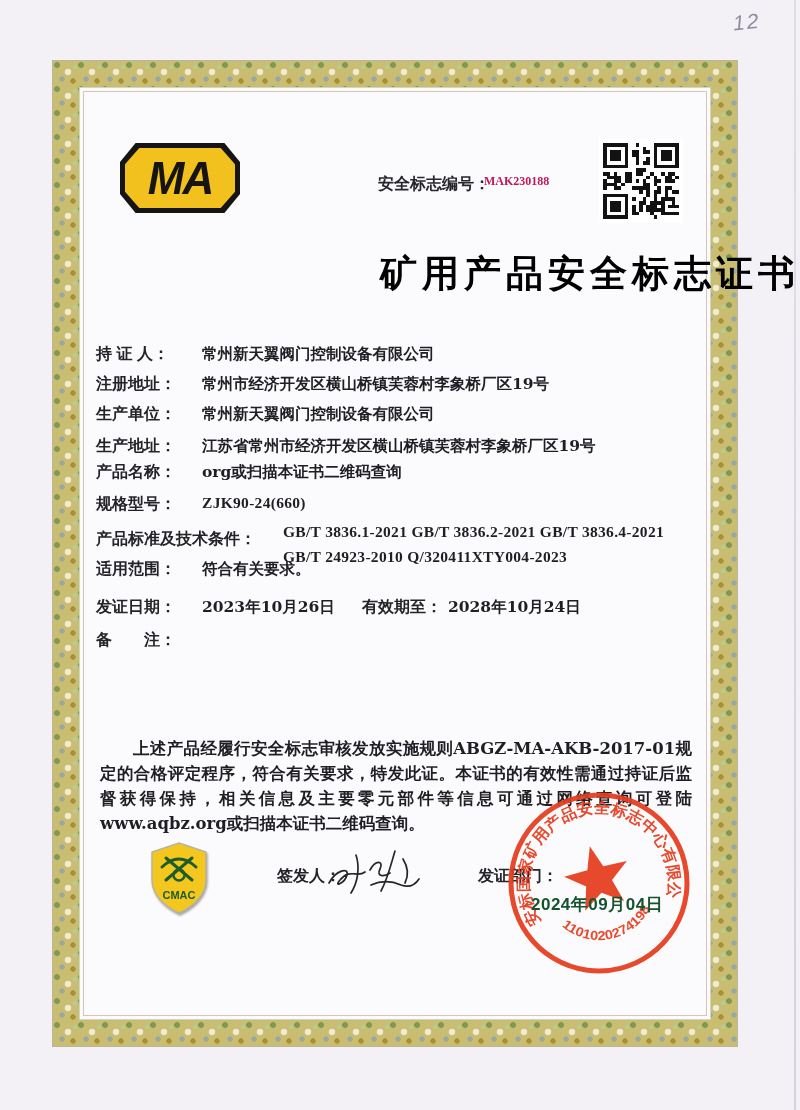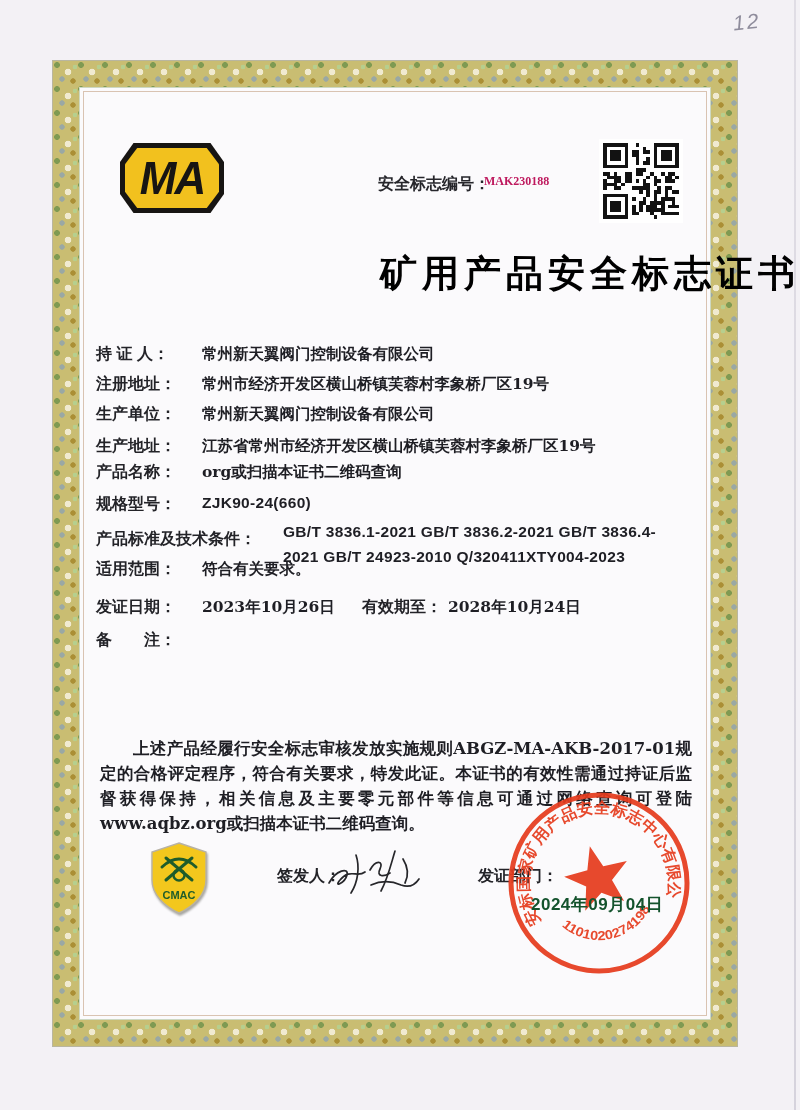--- a/index.html
+++ b/index.html
@@ -17,21 +17,21 @@
          radial-gradient(circle at 4px 4px,#7f9a52 2.6px,rgba(0,0,0,0) 3.2px),
          radial-gradient(circle at 15px 11px,#f0ead0 3px,rgba(0,0,0,0) 3.6px),
          radial-gradient(circle at 9px 18px,#9aa8a4 2.4px,rgba(0,0,0,0) 3px),
          radial-gradient(circle at 20px 20px,#ab8f35 2.4px,rgba(0,0,0,0) 3px),
          radial-gradient(circle at 22px 6px,#b6cf8e 2px,rgba(0,0,0,0) 2.6px);
        background-size:24px 24px;border:1px solid #b9b69f;}
   .paper{position:absolute;left:26px;top:26px;right:26px;bottom:26px;background:#fbfafc;
        border:1px solid #cdd8c2;
        box-shadow:inset 0 0 0 3px #fbfafc, inset 0 0 0 4px #d9c3b2;}
   
-  .ma-outer{position:absolute;left:120px;top:143px;width:104px;height:70px;background:#171513;
+  .ma-outer{position:absolute;left:120px;top:143px;width:120px;height:70px;background:#171513;
        clip-path:polygon(13% 0,87% 0,100% 27%,100% 73%,87% 100%,13% 100%,0 73%,0 27%);}
   .ma-inner{position:absolute;left:5px;top:5px;right:5px;bottom:5px;background:#f2c11e;
        clip-path:polygon(13% 0,87% 0,100% 27%,100% 73%,87% 100%,13% 100%,0 73%,0 27%);
        display:flex;align-items:center;justify-content:center;}
   .ma-text{font-size:44px;font-weight:900;font-style:italic;color:#171513;
        letter-spacing:-2px;transform:scaleY(1.05);}
   
   .certno{position:absolute;left:282px;top:174px;display:flex;gap:14px;align-items:baseline;}
   .certno .lbl{font-size:16px;font-weight:700;color:#26262b;}
   .certno .val{font-size:12px;font-weight:600;color:#be185d;font-family:Liberation Serif, serif;}
@@ -39,21 +39,21 @@
   .qr{position:absolute;left:599px;top:139px;width:84px;height:84px;background:#fff;padding:0;}
   .qr svg{position:absolute;left:4px;top:4px;width:76px;height:76px;shape-rendering:crispEdges;}
   
   .title{position:absolute;left:0;right:0;top:249px;text-align:right;font-size:37px;
        font-weight:900;color:#000000;letter-spacing:5px;}
   
   .row{position:absolute;left:0;width:100%;height:22px;}
   .lbl{position:absolute;left:96px;font-size:16px;font-weight:700;color:#232328;white-space:nowrap;}
   .val{position:absolute;left:202px;font-size:15.5px;font-weight:700;color:#1e1e24;
        font-family:"DejaVu Serif",serif;white-space:nowrap;}
-  .val-sans{font-family:Liberation Sans, sans-serif;letter-spacing:.3px;}
+  .val-sans{font-family:Liberation Serif, serif;letter-spacing:.3px;}
   .val-wrap{white-space:normal;line-height:25px;}
   
   .statement{position:absolute;left:100px;top:736px;width:592px;font-size:16.5px;font-weight:700;
        color:#1e1e24;font-family:"DejaVu Serif",serif;line-height:25px;text-align:justify;
        text-indent:2em;}
   
   .cmac{position:absolute;left:149px;top:842px;width:60px;height:72px;filter:drop-shadow(1px 2px 1px rgba(60,60,50,.45));text-align:right;}
   
   .signer-lbl{position:absolute;left:277px;top:866px;font-size:16px;font-weight:700;color:#232328;}
   .signature{position:absolute;left:325px;top:845px;width:100px;height:58px;}

